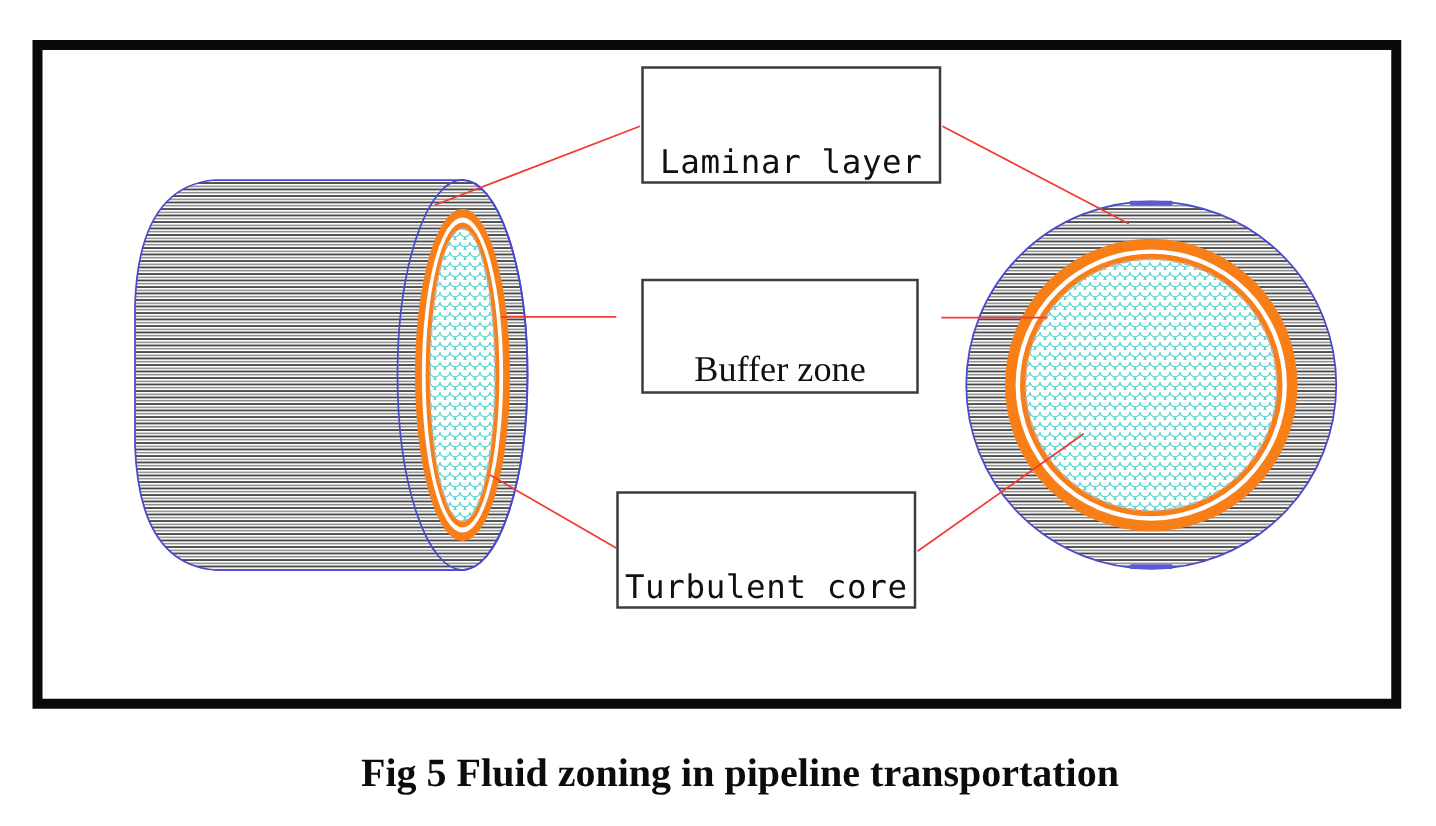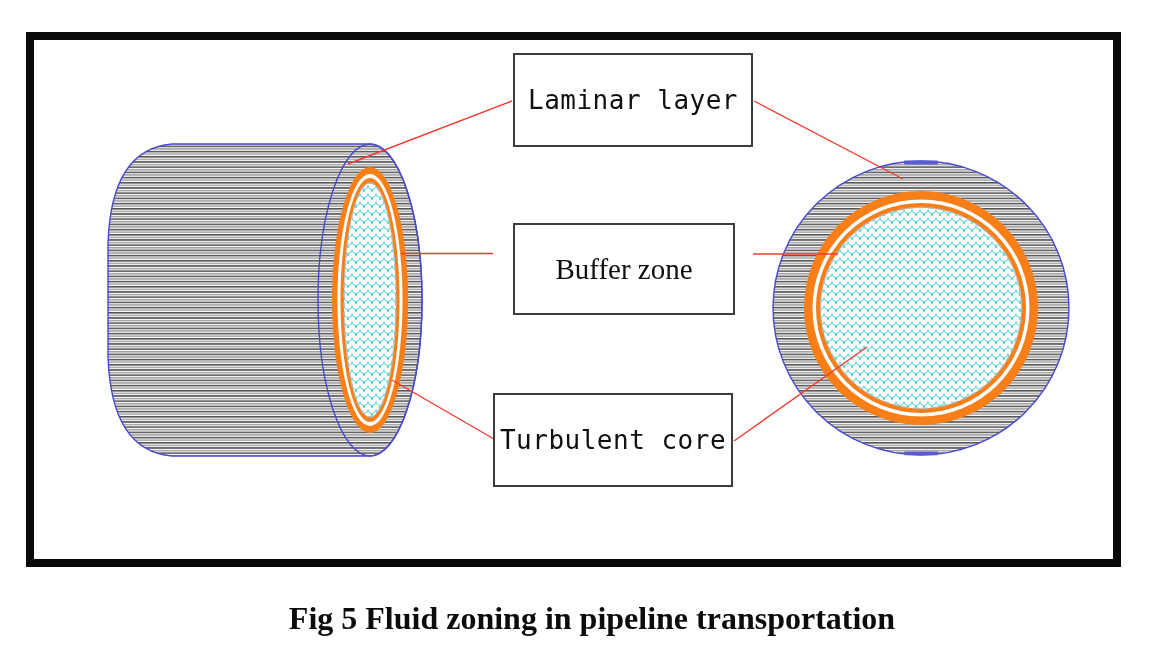--- a/index.html
+++ b/index.html
@@ -30,21 +30,21 @@
                 stroke-width:1.5;stroke-dasharray:6 4;}
   .leader{stroke:var(--leader-red);stroke-width:1.4;fill:none;}
   .hatch-dark-line{stroke:var(--hatch-dark);stroke-width:1.15;}
   .hatch-gray-line{stroke:var(--hatch-gray);stroke-width:1.05;}
   .scale-path{stroke:var(--core-cyan);stroke-width:1;fill:none;}
   .cap-bar{fill:#5a5ad2;stroke:none;}
 
   
   .label-box{position:absolute;background:#ffffff;
              border:2px solid var(--label-border);box-sizing:border-box;
-             display:flex;align-items:center;justify-content:center;
+             display:flex;align-items:flex-end;justify-content:center;
              color:#101010;}
   .mono-label{font-family:"DejaVu Sans Mono", monospace;font-size:26px;letter-spacing:0.5px;}
   .serif-label{font-family:"Liberation Serif", serif;font-size:29px;}
   .box-laminar{left:513px;top:53px;width:240px;height:94px;}
   .box-buffer{left:513px;top:223px;width:222px;height:92px;}
   .box-turbulent{left:493px;top:393px;width:240px;height:94px;}
 
   .caption{position:absolute;left:35px;right:0;top:597px;text-align:center;
            font-family:"Liberation Serif", serif;font-weight:bold;
            font-size:32px;color:#0c0c0c;line-height:42px;}

